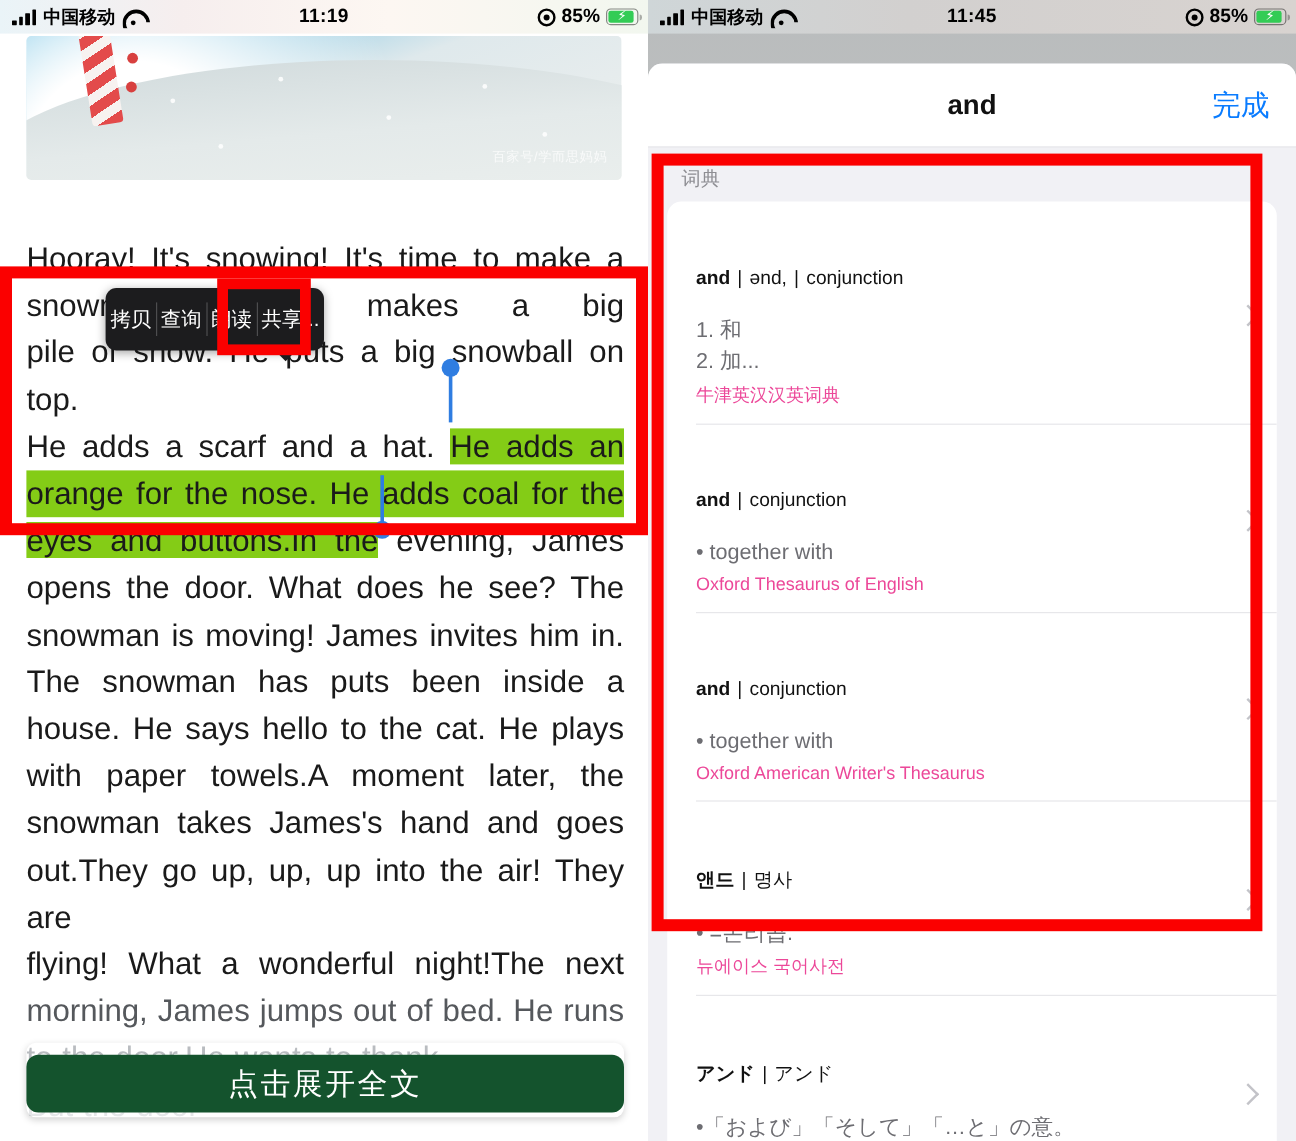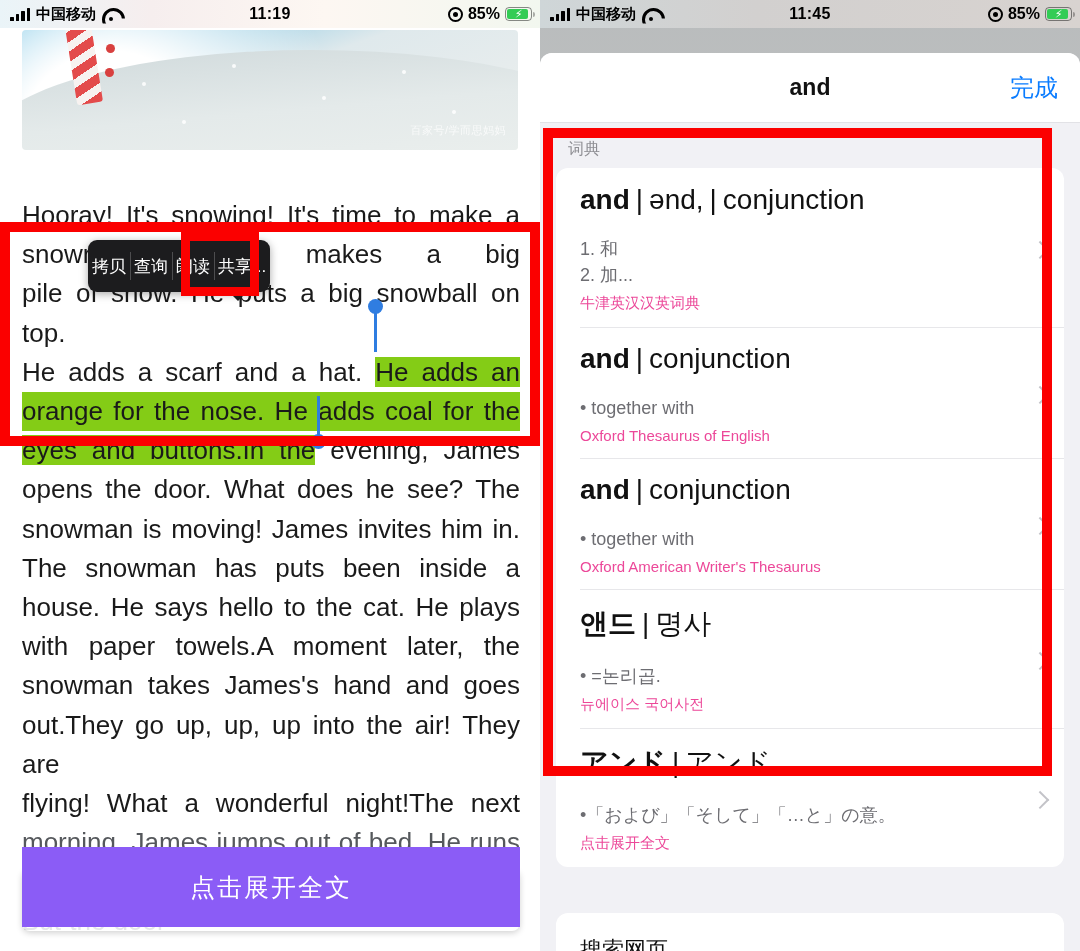--- a/index.html
+++ b/index.html
@@ -72,22 +72,22 @@
     text-align: justify; text-align-last: justify;
     word-spacing: 1px;
   }
   .article p { margin: 0; }
   .sel { background: #84cc16; }
   .fading1 { color: #55585c; }
   .fading2 { color: #b9bcc0; }
   .fading3 { color: #e4e6e8; }
 
   .cta {
-    position:absolute; left:22px; bottom:24px; width:498px; height:80px;
-    background:#8b5cf6; border-radius:0; color:#fff; font-size:25px;
+    position:absolute; left:22px; bottom:24px; width:498px; height:48px;
+    background:#14532d; border-radius:10px; color:#fff; font-size:25px;
     display:flex; align-items:center; justify-content:center; letter-spacing:2px;
   }
   .cta-shadow { position:absolute; left:22px; bottom:20px; width:498px; height:62px;
     border-radius:8px; box-shadow: 0 2px 6px rgba(0,0,0,.18); }
 
   
   .ctxmenu {
     position:absolute; left:88px; top:240px; height:52px;
     background:#1c1c1e; border-radius:9px; display:flex; align-items:stretch;
     z-index: 20; box-shadow: 0 2px 8px rgba(0,0,0,.35);
@@ -126,21 +126,21 @@
   }
   .sheet-header .title { font-size:23px; font-weight:bold; color:#111; }
   .sheet-header .done { position:absolute; right:22px; font-size:24px; color:#0a7cff;margin-left:16px; }
 
   .dict-label { padding: 16px 0 8px 28px; font-size:16px; color:#8e8e93;font-family:Liberation Serif, serif; }
   .card { margin: 0 16px; background:#fff; border-radius:12px; overflow:hidden; }
   .entry { position:relative; padding: 16px 52px 14px 24px; }
   .entry + .entry::before {
     content:""; position:absolute; left:24px; right:0; top:0; height:1px; background:#e7e7ea;
   }
-  .entry .hw { font-size:28px; color:#111; }
+  .entry .hw { font-size:16px; color:#111;margin-top:40px; }
   .entry .hw b { font-weight:bold; }
   .entry .hw .bar { color:#111; padding: 0 6px; }
   .entry .hw .pos { font-weight:normal; }
   .entry .def { font-size:18px; color:#6d6d72; margin-top:20px; line-height:26px; }
   .entry .src { font-size:15px; color:#ec4899; margin-top:6px; }
   .chev { position:absolute; right:22px; top:50%; transform: translateY(-50%);
      width:13px; height:13px; border-right:2.5px solid #c3c3c8; border-top:2.5px solid #c3c3c8;
      rotate: 45deg; }
 
   .actions { margin: 46px 16px 0; background:#fff; border-radius:12px; overflow:hidden; }

